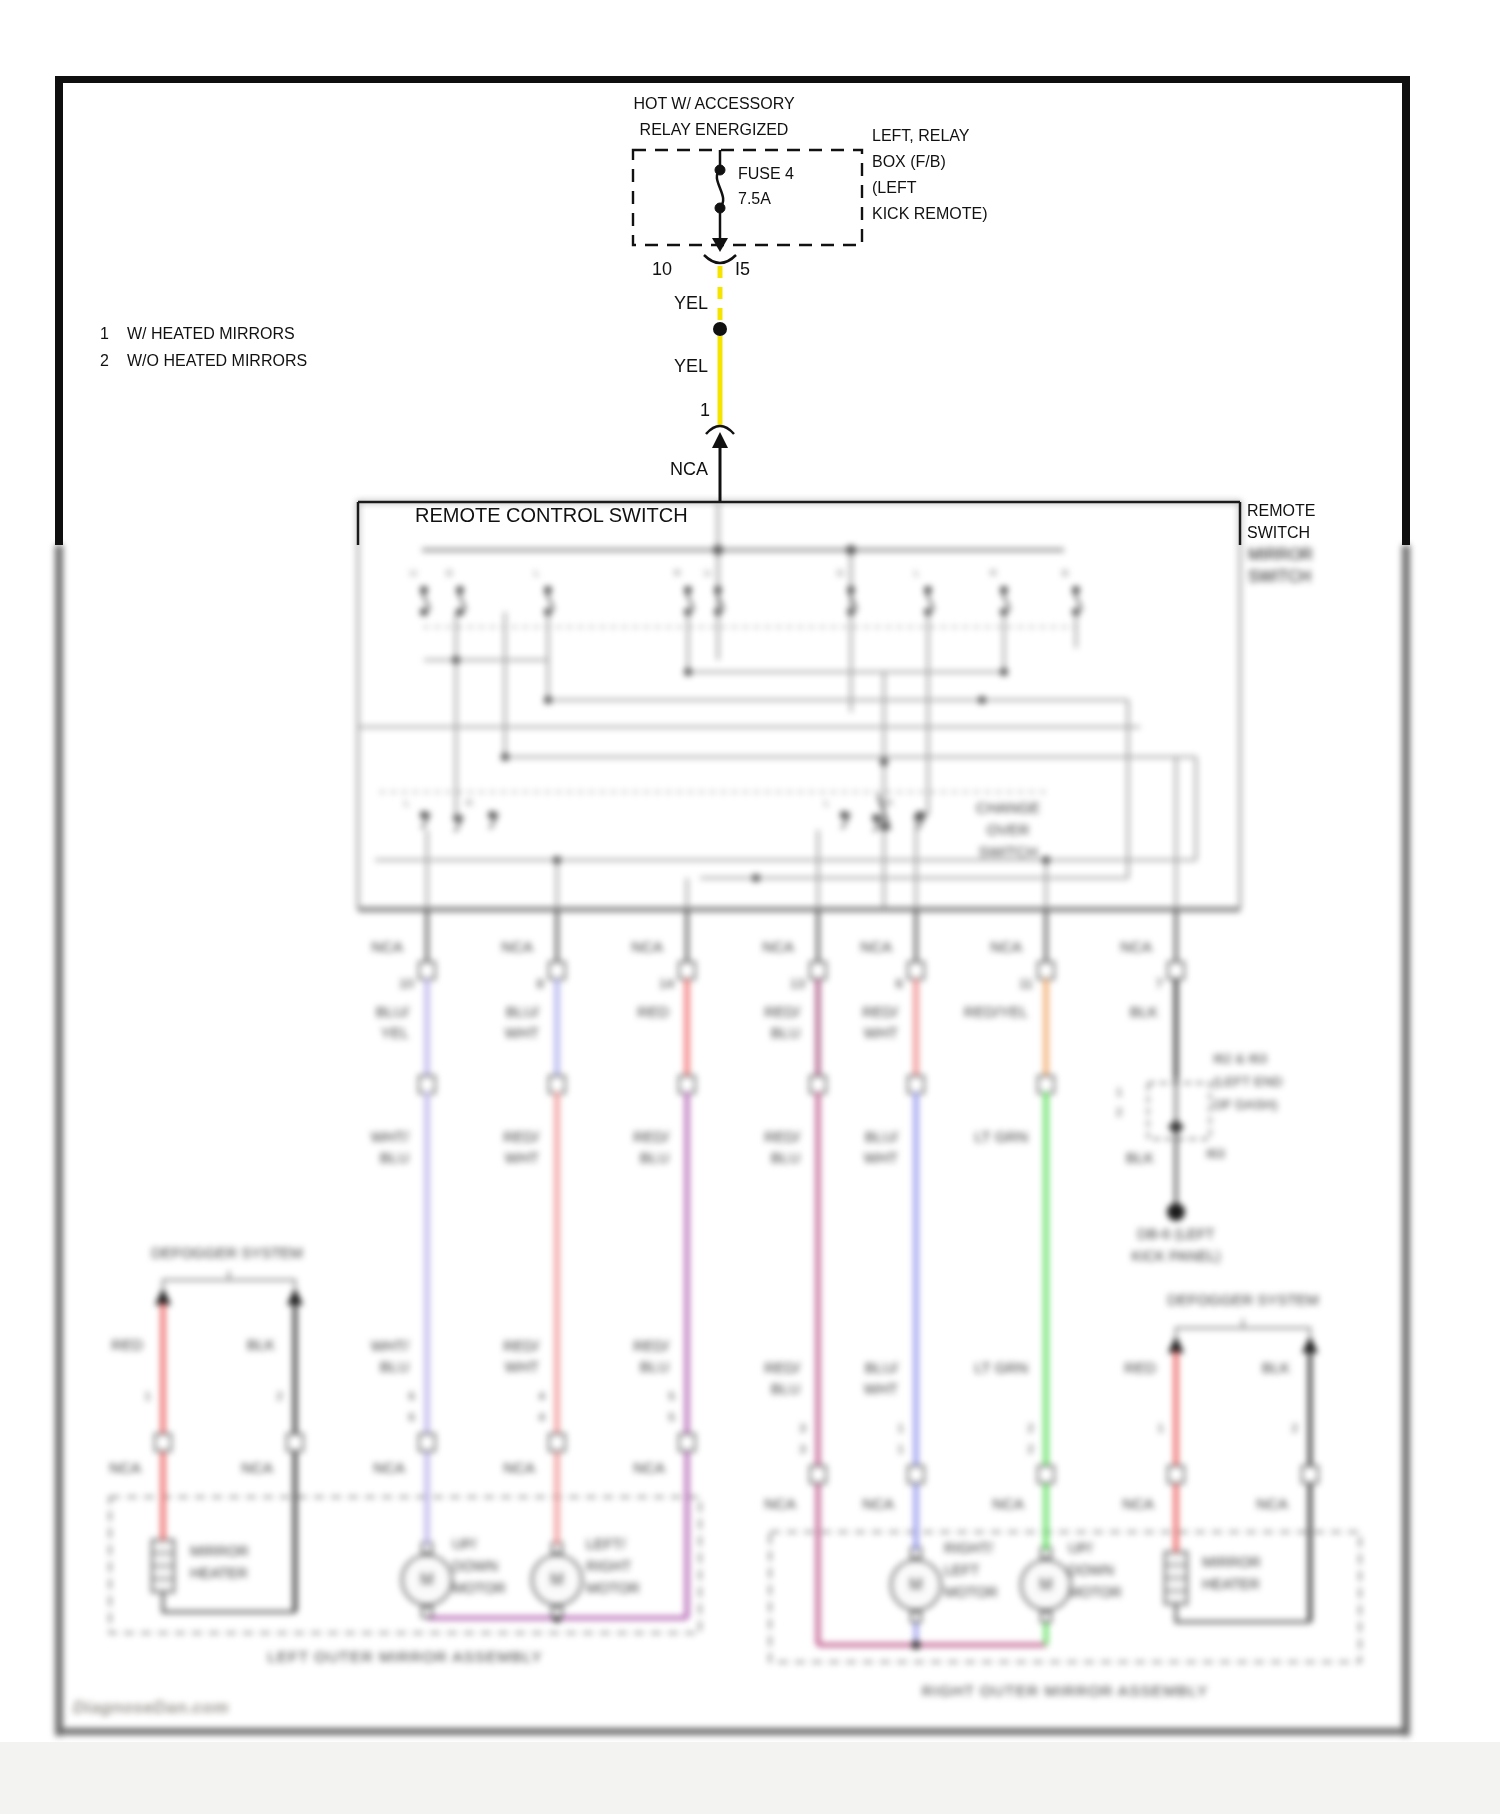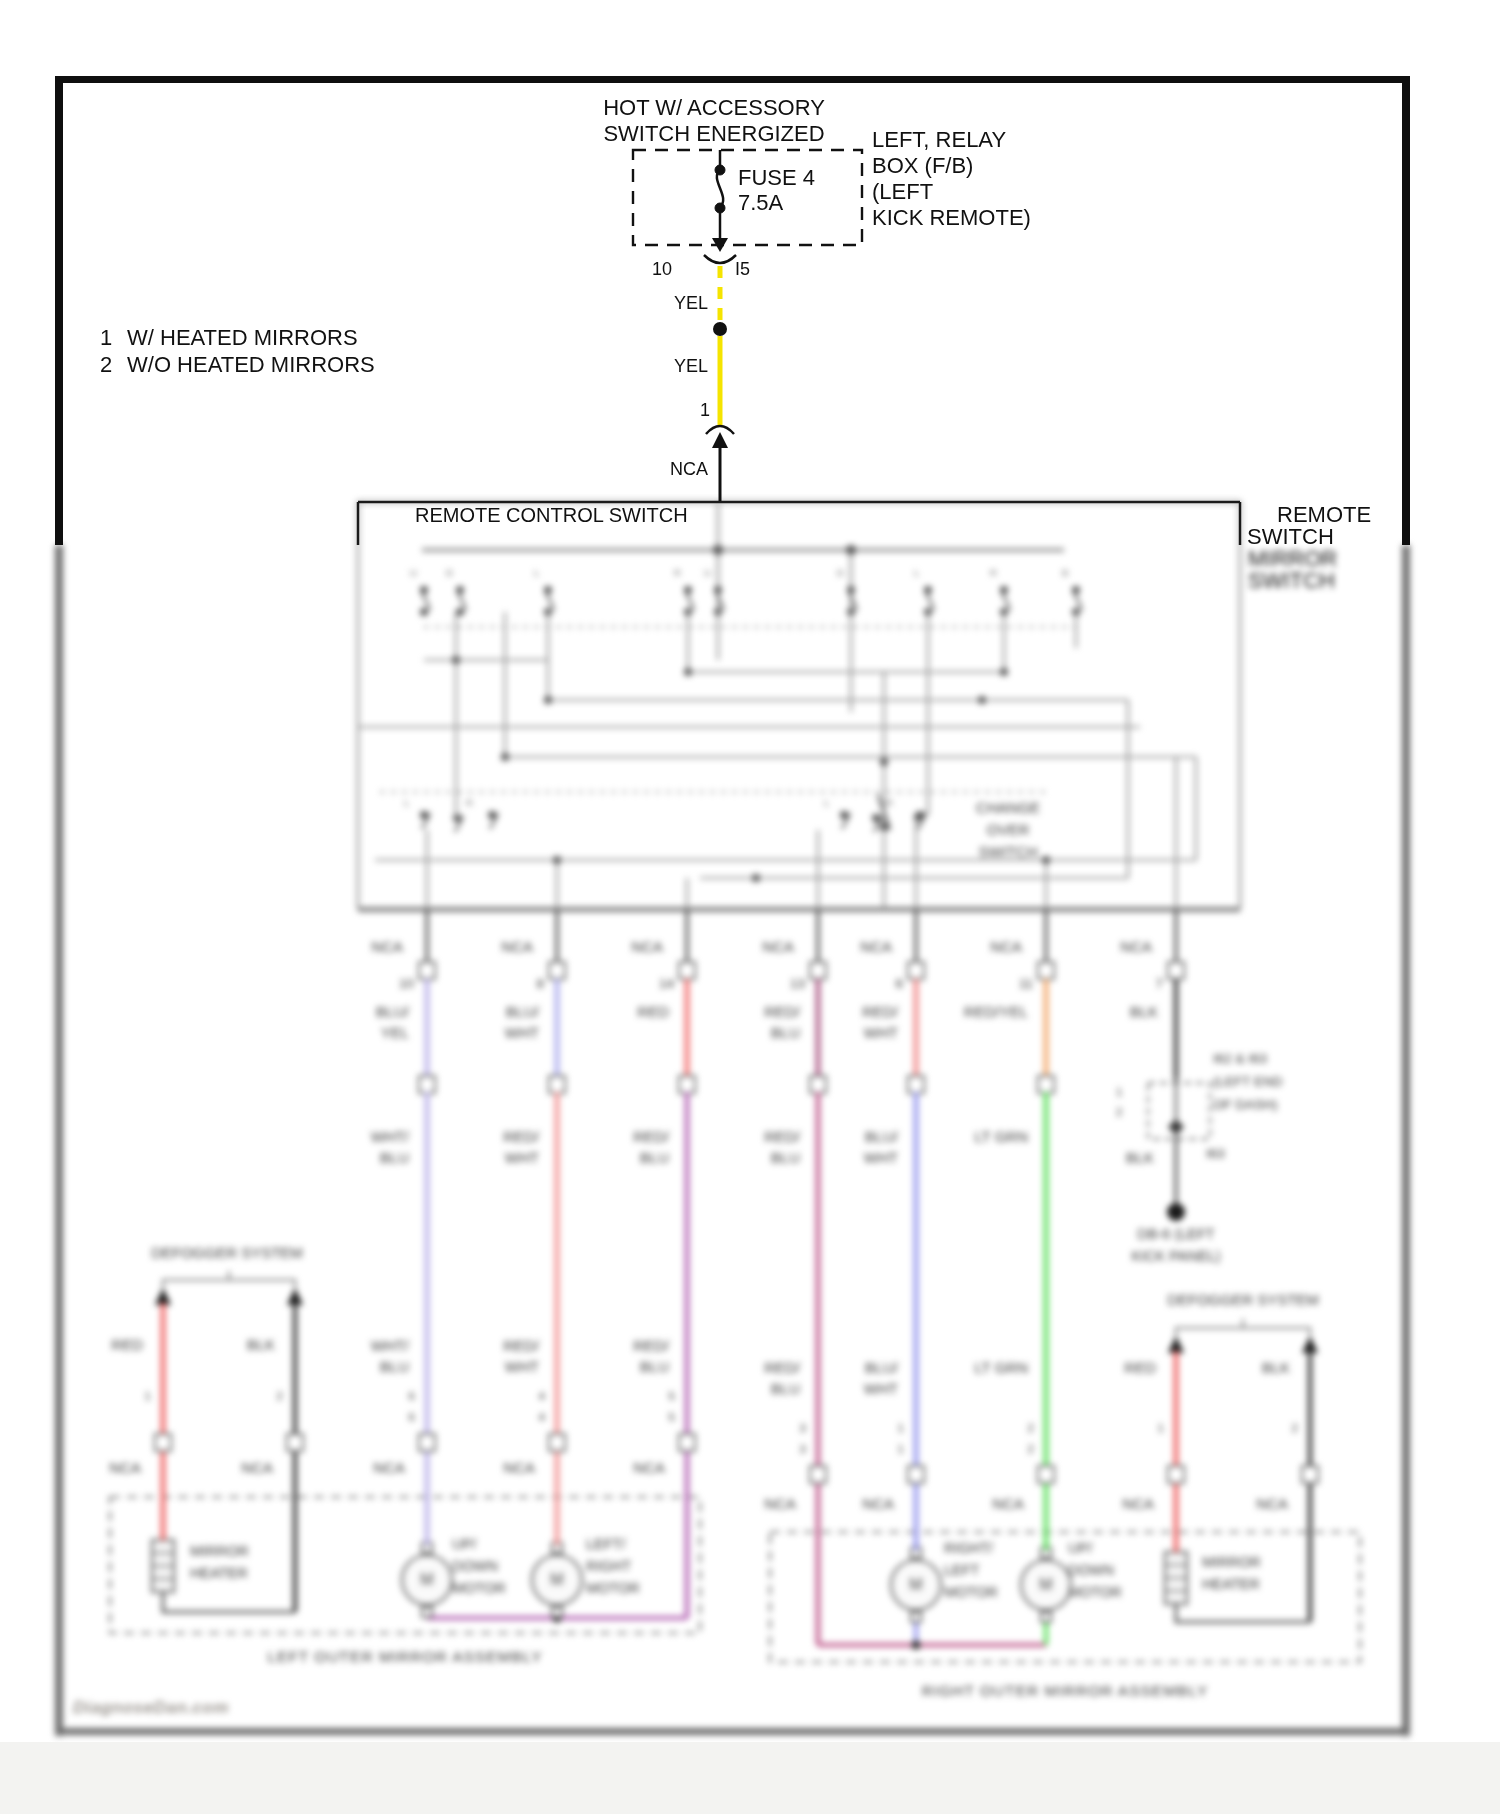--- a/index.html
+++ b/index.html
@@ -8,21 +8,21 @@
   .t{position:absolute;white-space:nowrap;line-height:1.05;font-family:"Liberation Sans","DejaVu Sans",sans-serif;color:#111;}
   .ra{transform:translateX(-100%);}
   .ca{transform:translateX(-50%);}
   .t9{font-size:9.5px;color:#666;}
   .t11{font-size:11.5px;color:#333;}
   .t13{font-size:13.5px;color:#333;}
   .t14{font-size:14.5px;color:#3a3a3a;}
   .t15{font-size:15px;color:#3a3a3a;}
   .t16{font-size:15.5px;color:#3a3a3a;letter-spacing:1px;}
   .t18{font-size:18px;color:#111;}
-  .t19{font-size:22px;color:#111;}
+  .t19{font-size:16px;color:#111;}
   .t20{font-size:20px;color:#111;}
   .tm{font-size:16px;color:#444;}
   .wm{font-size:17px;font-style:italic;font-weight:bold;color:#97928c;letter-spacing:.5px;}
   #blur{position:absolute;left:0;top:0;width:1500px;height:1814px;filter:blur(3px);}
   #crisp{position:absolute;left:0;top:0;width:1500px;height:1814px;}
   svg{position:absolute;left:0;top:0;}
 </style>
 </head>
 <body>
 
@@ -387,36 +387,36 @@
         <line x1="720" y1="448" x2="720" y2="502" stroke-width="3"></line>
       </g>
       <g stroke="#1a1a1a">
         <line x1="358" y1="502" x2="1240" y2="502" stroke-width="2.5"></line>
         <line x1="358" y1="502" x2="358" y2="545" stroke-width="2.5"></line>
         <line x1="1240" y1="502" x2="1240" y2="545" stroke-width="2.5"></line>
       </g>
     </svg>
 
     <span class="t t19 ca" style="left:714px;top:96px">HOT W/ ACCESSORY</span>
-    <span class="t t19 ca" style="left:714px;top:122px">SWITCH ENERGIZED</span>
+    <span class="t t19 ca" style="left:714px;top:122px">RELAY ENERGIZED</span>
     <span class="t t19" style="left:738px;top:166px">FUSE 4</span>
     <span class="t t19" style="left:738px;top:191px">7.5A</span>
     <span class="t t19" style="left:872px;top:128px">LEFT, RELAY</span>
     <span class="t t19" style="left:872px;top:154px">BOX (F/B)</span>
     <span class="t t19" style="left:872px;top:180px">(LEFT</span>
     <span class="t t19" style="left:872px;top:206px">KICK REMOTE)</span>
     <span class="t t18 ra" style="left:672px;top:260px">10</span>
     <span class="t t18" style="left:735px;top:260px">I5</span>
     <span class="t t18 ra" style="left:708px;top:294px">YEL</span>
     <span class="t t18 ra" style="left:708px;top:357px">YEL</span>
     <span class="t t18 ra" style="left:710px;top:401px">1</span>
     <span class="t t18 ra" style="left:708px;top:460px">NCA</span>
     <span class="t t19" style="left:100px;top:326px">1</span>
     <span class="t t19" style="left:127px;top:326px">W/ HEATED MIRRORS</span>
     <span class="t t19" style="left:100px;top:353px">2</span>
     <span class="t t19" style="left:127px;top:353px">W/O HEATED MIRRORS</span>
     <span class="t t20" style="left:415px;top:505px">REMOTE CONTROL SWITCH</span>
-    <span class="t t19" style="left:1277px;top:503px">REMOTE</span>
+    <span class="t t19" style="left:1247px;top:503px">REMOTE</span>
     <span class="t t19" style="left:1247px;top:525px">SWITCH</span>
   </div>
 
   <div class="abs" style="left:0;top:1742px;width:1500px;height:72px;background:#f3f3f1"></div>
 </div>
 
 </body></html>

